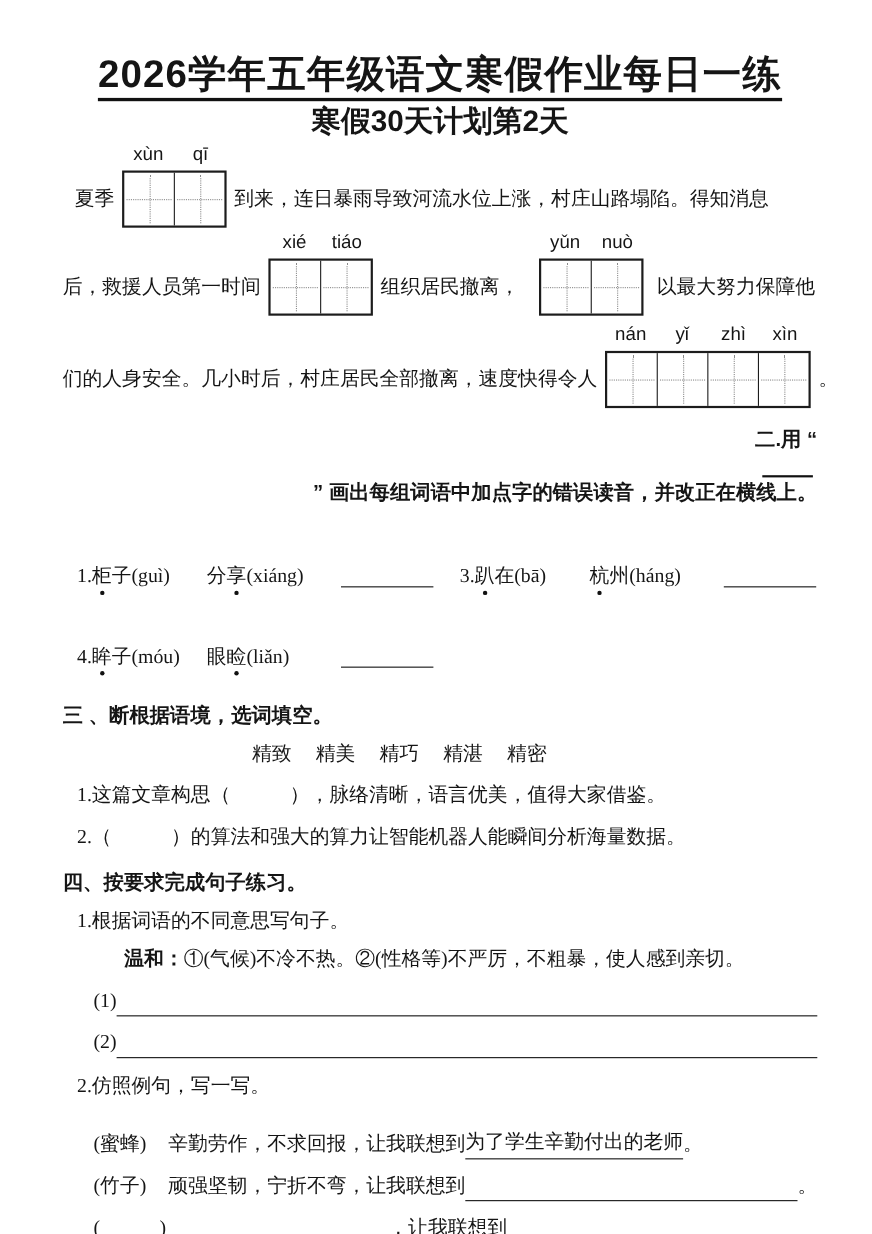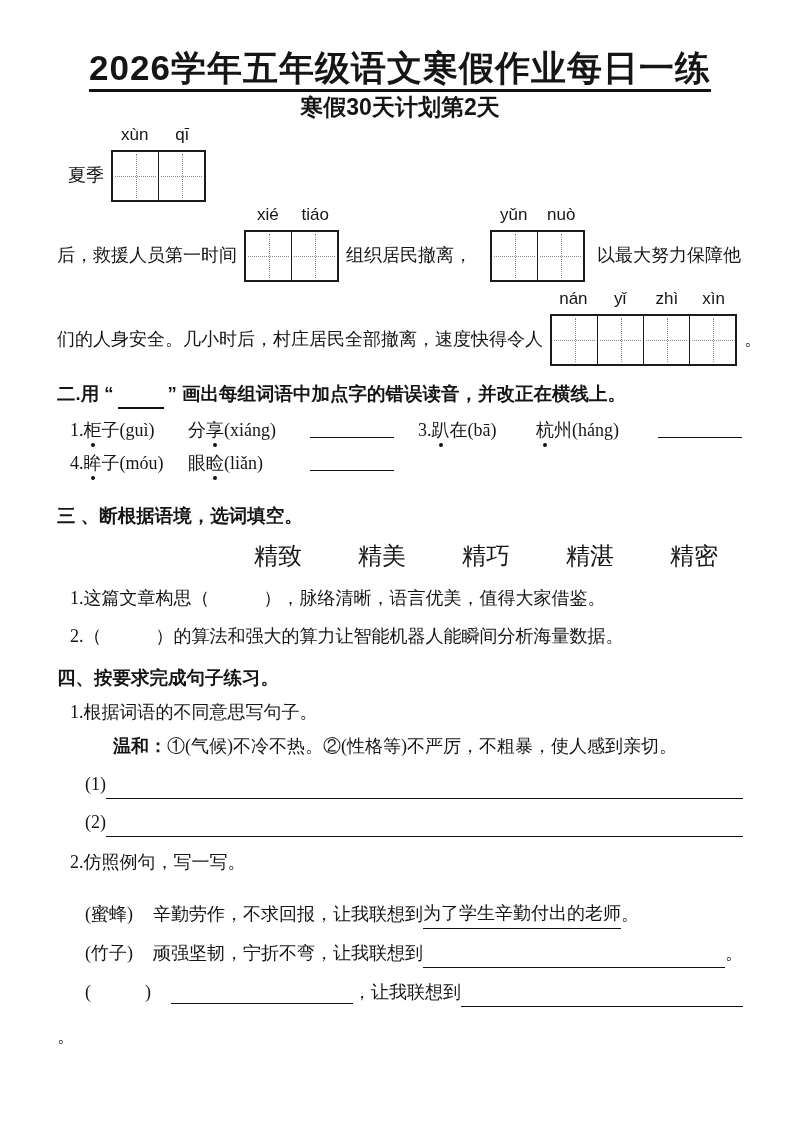--- a/index.html
+++ b/index.html
@@ -12,21 +12,21 @@
   }
   
   .title-wrap{text-align:center;}
   .title{
     display:inline-block;font-family:"Liberation Sans", sans-serif;
     font-size:35px;font-weight:bold;letter-spacing:1px;line-height:1.15;
     border-bottom:3px solid #111;padding-bottom:1px;margin:0;
   }
   .subtitle{
     font-family:"Liberation Sans", sans-serif;
-    font-size:23px;font-weight:bold;margin:2px 0 0 0;line-height:1.2;
+    font-size:27px;font-weight:bold;margin:2px 0 0 0;line-height:1.2;
   }
   
   .shead{
     font-family:"Liberation Sans", sans-serif;
     font-weight:bold;font-size:18.5px;margin-top:26px;
     display:flex;align-items:flex-end;
   }
   .hblank{display:inline-block;width:46px;border-bottom:2px solid #111;height:1em;margin:0 4px;}
   
   .s1line{display:flex;align-items:center;margin-top:28px;min-height:52px;}
@@ -35,30 +35,30 @@
   .tian{position:relative;display:inline-flex;margin:0 7px;flex:0 0 auto;}
   .pyrow{position:absolute;top:-24px;left:0;right:0;display:flex;}
   .pyrow span{flex:1;text-align:center;font-family:"Liberation Sans", sans-serif;font-size:17px;line-height:1;}
   .cells{display:flex;border:2px solid #1c1c1c;background:#fff;}
   .cell{width:45px;height:48px;position:relative;}
   .cell + .cell{border-left:1.6px solid #1c1c1c;}
   .cell::before{content:"";position:absolute;left:2px;right:2px;top:50%;border-top:1px dotted #8a8a8a;}
   .cell::after{content:"";position:absolute;top:2px;bottom:2px;left:50%;border-left:1px dotted #8a8a8a;}
   
   .s2grid{display:grid;grid-template-columns:348px 1fr;margin:8px 0 0 13px;row-gap:7px;}
-  .s2item{display:flex;align-items:center;white-space:nowrap;line-height:1.45;}
+  .s2item{display:flex;align-items:flex-end;white-space:nowrap;line-height:1.45;margin-top:40px;}
   .s2w1{display:inline-block;min-width:118px;}
   .s2w2{display:inline-block;min-width:122px;}
   .s2blank{display:inline-block;width:84px;border-bottom:1.6px solid #111;height:1em;margin-bottom:3px;}
   .dd{position:relative;display:inline-block;}
   .dd::after{content:"";position:absolute;left:50%;bottom:-4px;transform:translateX(-50%);
     width:4px;height:4px;border-radius:50%;background:#111;}
   
   .kai{font-family:"Liberation Serif", serif;}
-  .wordbank{display:flex;gap:56px;margin:8px 0 2px 172px;font-size:24px;justify-content:center;}
+  .wordbank{display:flex;gap:22px;margin:8px 0 2px 172px;font-size:18px;}
   .s3item{margin:6px 0 0 13px;padding-left:22px;text-indent:-22px;line-height:1.78;}
   
   .s4item{margin:7px 0 0 13px;}
   .wenhe{margin:6px 0 0 28px;}
   .wenhe b{font-family:"Liberation Sans", sans-serif;margin-left:28px;}
   .fillrow{display:flex;align-items:flex-end;margin:14px 0 0 28px;height:24px;}
   .fillline{flex:1;border-bottom:1.6px solid #111;height:1em;}
   .exline{display:flex;align-items:flex-end;margin:11px 0 0 28px;white-space:nowrap;}
   .exhead{margin-right:20px;}
   .u{border-bottom:1.6px solid #111;padding-bottom:0px;margin-top:12px;}
@@ -82,20 +82,21 @@
       <span class="tian">
         <span class="pyrow">
           <span>xùn</span>
           <span>qī</span>
         </span>
         <span class="cells">
           <span class="cell"></span>
           <span class="cell"></span>
         </span>
       </span>
+      <span class="txt">到来，连日暴雨导致河流水位上涨，村庄山路塌陷。得知消息</span>
     </div>
 
     <div class="s1line">
       <span class="txt">后，救援人员第一时间</span>
       <span class="tian">
         <span class="pyrow">
           <span>xié</span>
           <span>tiáo</span>
         </span>
         <span class="cells">
@@ -131,21 +132,21 @@
           <span class="cell"></span>
           <span class="cell"></span>
           <span class="cell"></span>
         </span>
       </span>
       <span class="txt">。</span>
     </div>
   </div>
 
   <div style="margin-top:6px;">
-    <div class="shead" style="margin-top:14px;">
+    <div class="shead" style="margin-top:14px;flex-direction:column;">
       <span>二.用 “</span>
       <span class="hblank"></span>
       <span>” 画出每组词语中加点字的错误读音，并改正在横线上。</span>
     </div>
 
     <div class="s2grid">
       <div class="s2item">
         <span class="s2w1"><span>1.</span><span></span><span class="dd">柜</span><span>子(guì)</span></span>
         <span class="s2w2"><span>分</span><span class="dd">享</span><span>(xiáng)</span></span>
         <span class="s2blank"></span>

